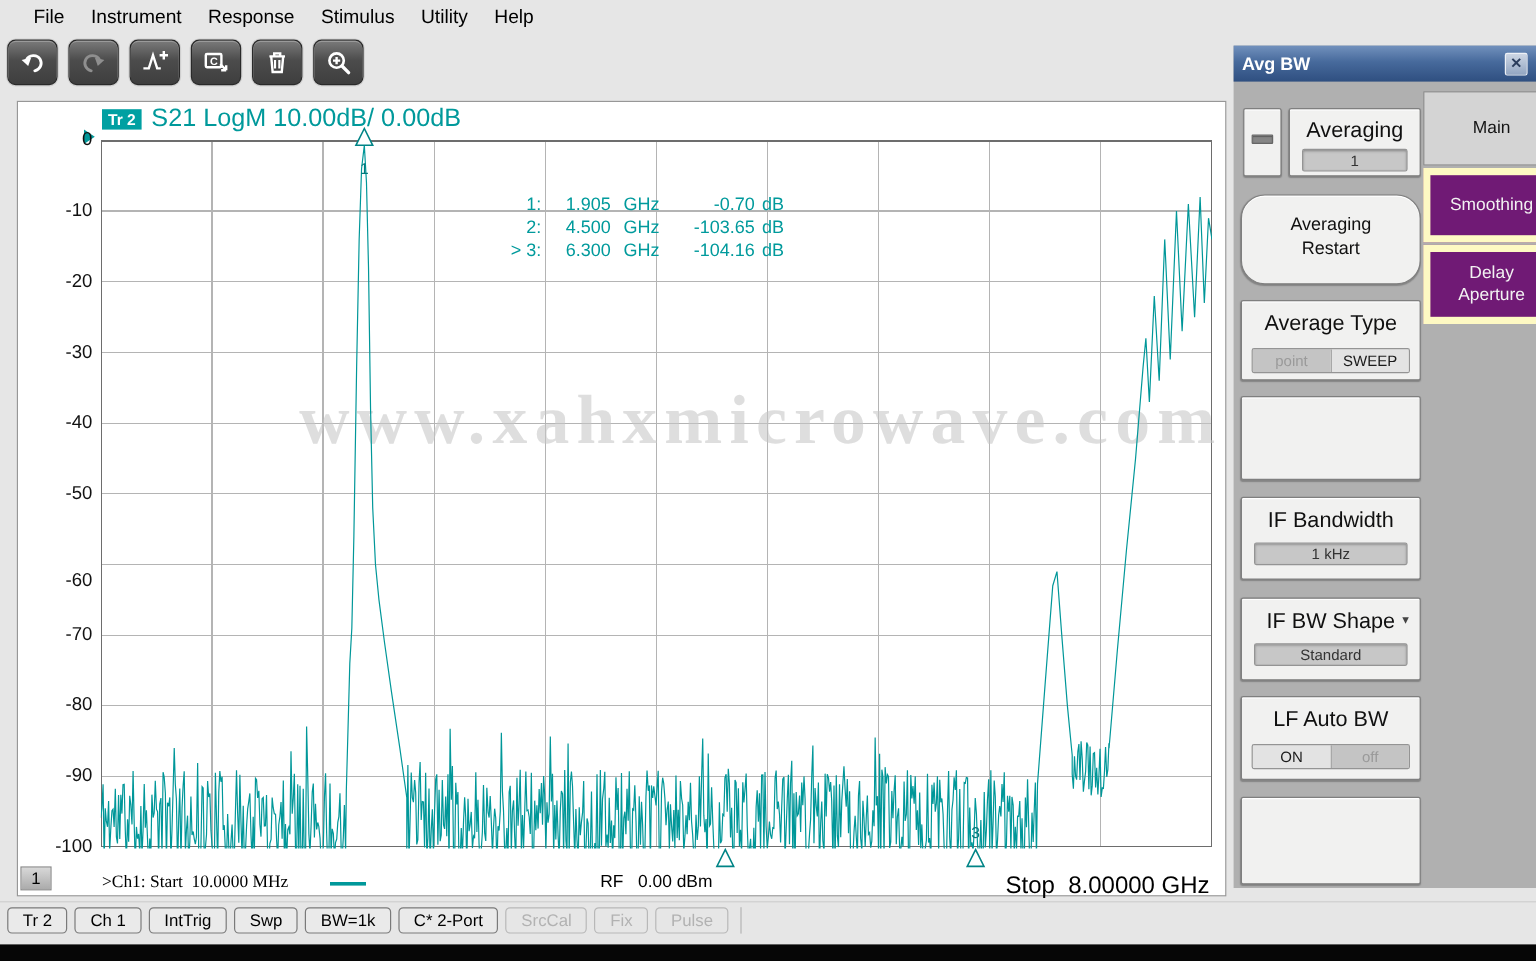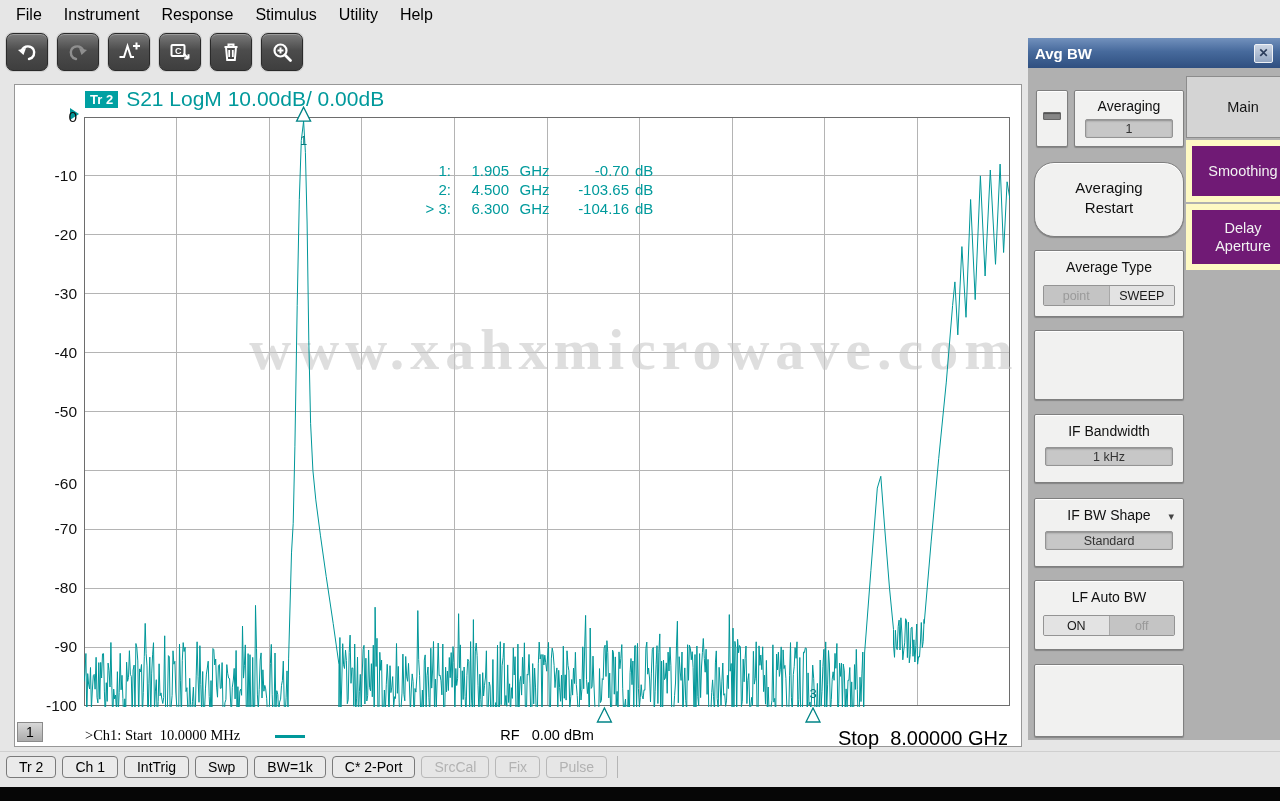--- a/index.html
+++ b/index.html
@@ -6,21 +6,21 @@
   html,body { width:1280px; height:801px; }
   body {
     font-family: "Liberation Sans", sans-serif;
     background:#e6e6e6;
     position:relative;
     overflow:hidden;
     color:#000;
   }
   
   .menubar { position:absolute; left:0; top:0; width:1280px; height:30px;
-    display:flex; align-items:center; padding-left:16px; gap:22px; font-size:16px; }
+    display:flex; align-items:center; padding-left:28px; gap:22px; font-size:16px; }
   .menu-item { cursor:default; }
   
   .toolbar { position:absolute; left:6px; top:33px; height:42px; display:flex; gap:9px; }
   .tool-btn { width:42px; height:38px; border-radius:7px;
     background:linear-gradient(#7a7a7a,#4c4c4c 45%,#3e3e3e);
     border:1px solid #2a2a2a; box-shadow:0 0 0 1px #cfcfcf, inset 0 1px 0 rgba(255,255,255,.25);
     display:flex; align-items:center; justify-content:center; }
   .tool-btn svg { display:block; }
   
   .plot-window { position:absolute; left:14px; top:84px; width:1008px; height:663px;
@@ -56,21 +56,21 @@
     border:1px solid #eef1f6; border-radius:2px; color:#2b3d5c; font-size:12px; font-weight:bold;
     display:flex; align-items:center; justify-content:center; cursor:default; }
   #panel-tabs { position:absolute; left:158px; top:38px; width:114px; }
   .tab { height:62px; margin-bottom:2px; display:flex; align-items:center; justify-content:center;
     text-align:center; font-size:14.5px; background:#701a75; color:#f2f2f2; border:6px solid #fef9c3; }
   .tab.active { background:#d4d4d4; color:#141414; border:1px solid #8c8c8c; }
   .tab.tall { height:66px; }
   .tab .wrap { width:70px; line-height:18px; }
   .sk { position:absolute; background:#f1f1f0; border:1px solid #7f7f7f; border-radius:2px;
     box-shadow:inset 0 1px 0 #fff, 0 1px 1px rgba(0,0,0,.25); }
-  .sk-label { padding-top:8px; text-align:center; font-size:14px; color:#101010; }
+  .sk-label { padding-top:8px; text-align:center; font-size:18px; color:#101010; }
   .sk-label2 { padding-top:15px; width:92px; margin:0 auto; text-align:center; font-size:15px; line-height:20px; color:#101010; }
   .sk-field { margin:8px 10px 0; height:19px; background:#c7c7c7; border:1px solid #949494;
     box-shadow:inset 0 1px 2px rgba(0,0,0,.3); display:flex; align-items:center; justify-content:center;
     font-size:12.5px; color:#333; border-radius:2px; }
   .sk-strip { margin:10px 8px 0; height:21px; display:flex; border:1px solid #949494;
     box-shadow:inset 0 1px 2px rgba(0,0,0,.3); border-radius:2px; overflow:hidden; }
   .sk-cell { flex:1; display:flex; align-items:center; justify-content:center; font-size:12.5px;
     background:#c4c4c4; color:#9a9a9a; }
   .sk-cell + .sk-cell { border-left:1px solid #a8a8a8; }
   .sk-cell.sel { background:#e3e3e3; color:#1a1a1a; }

